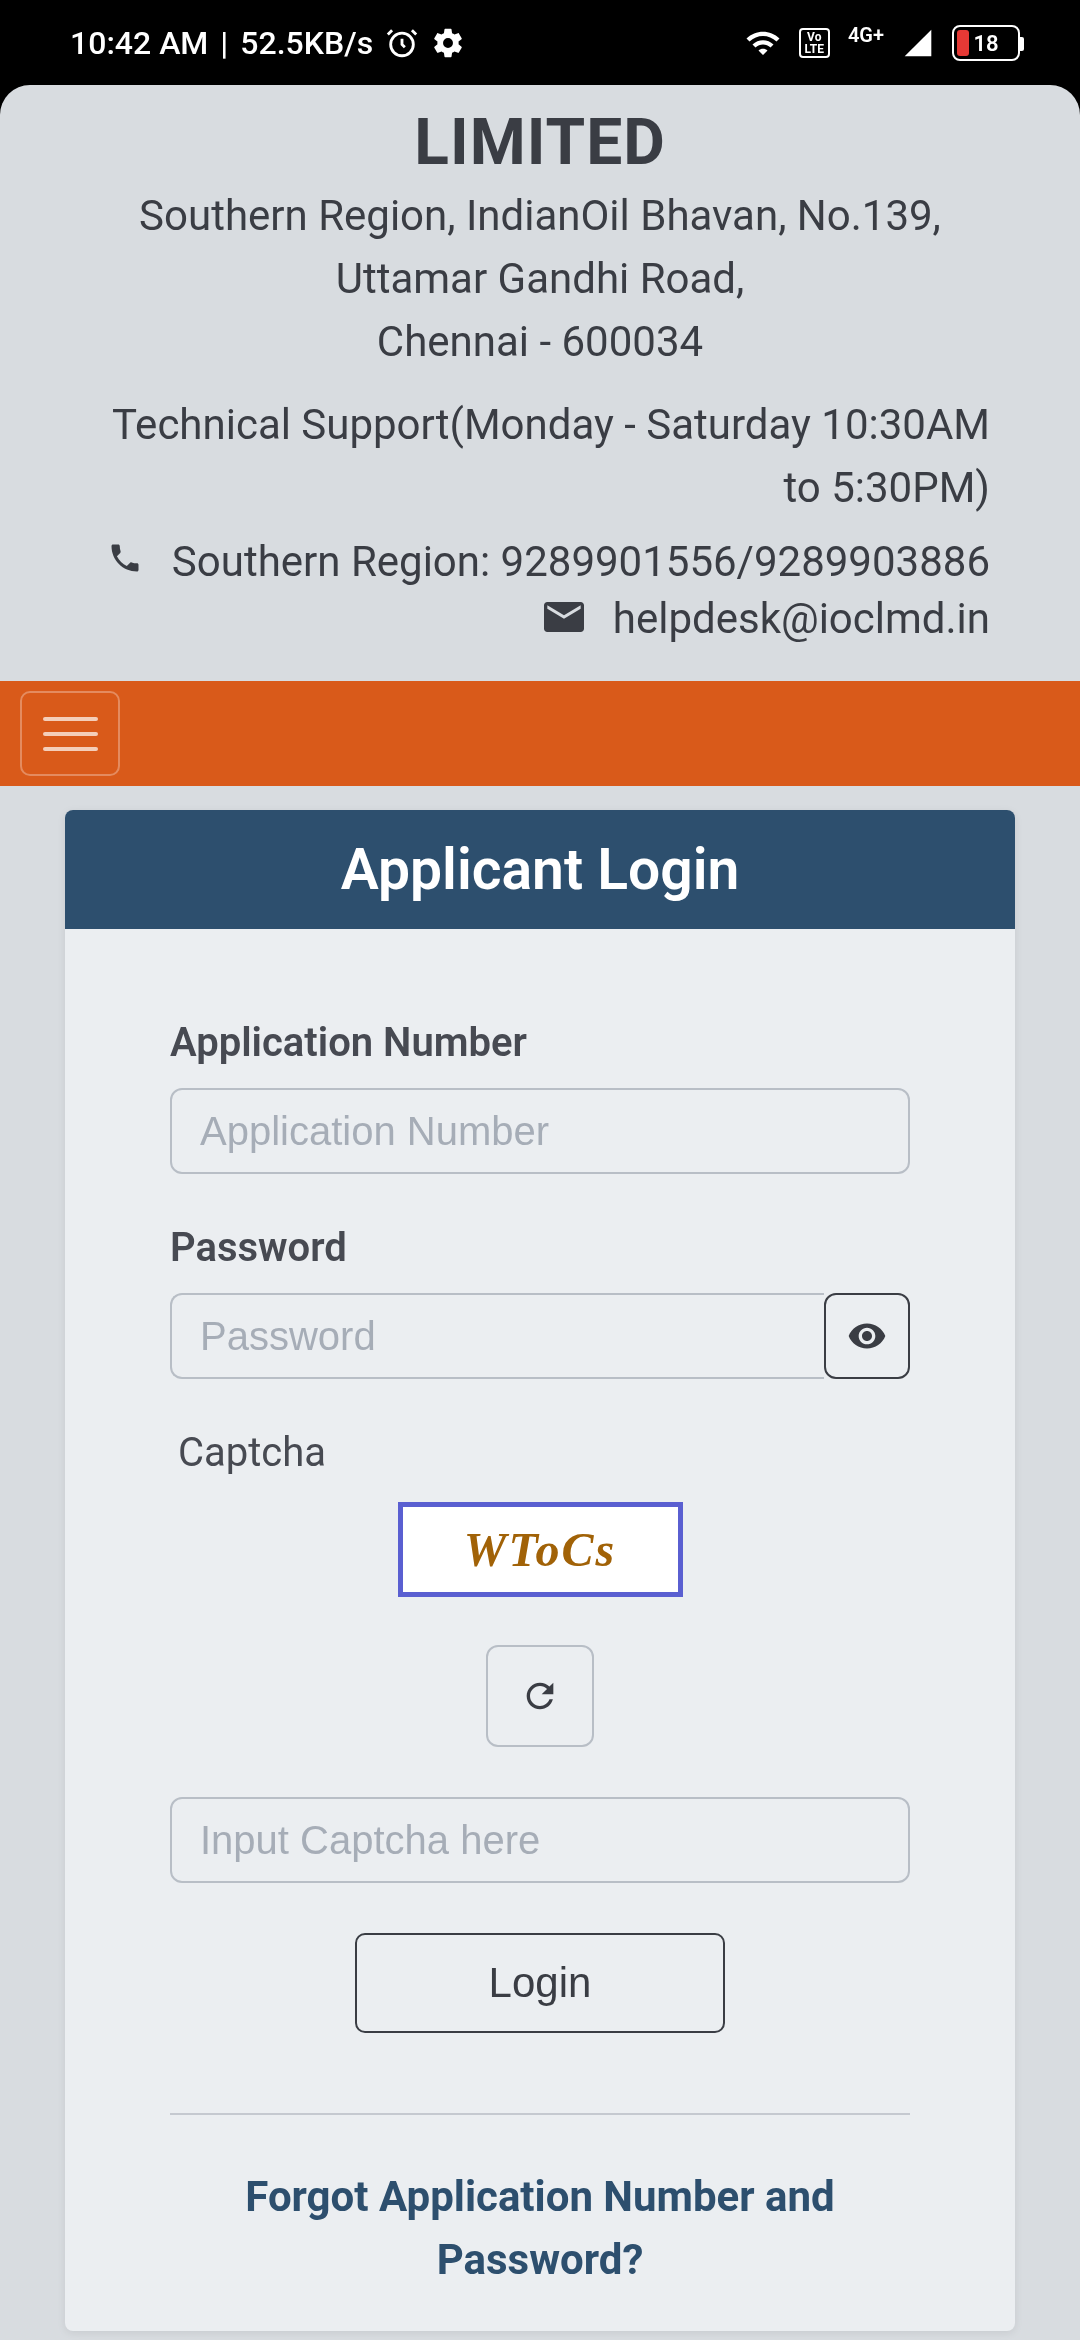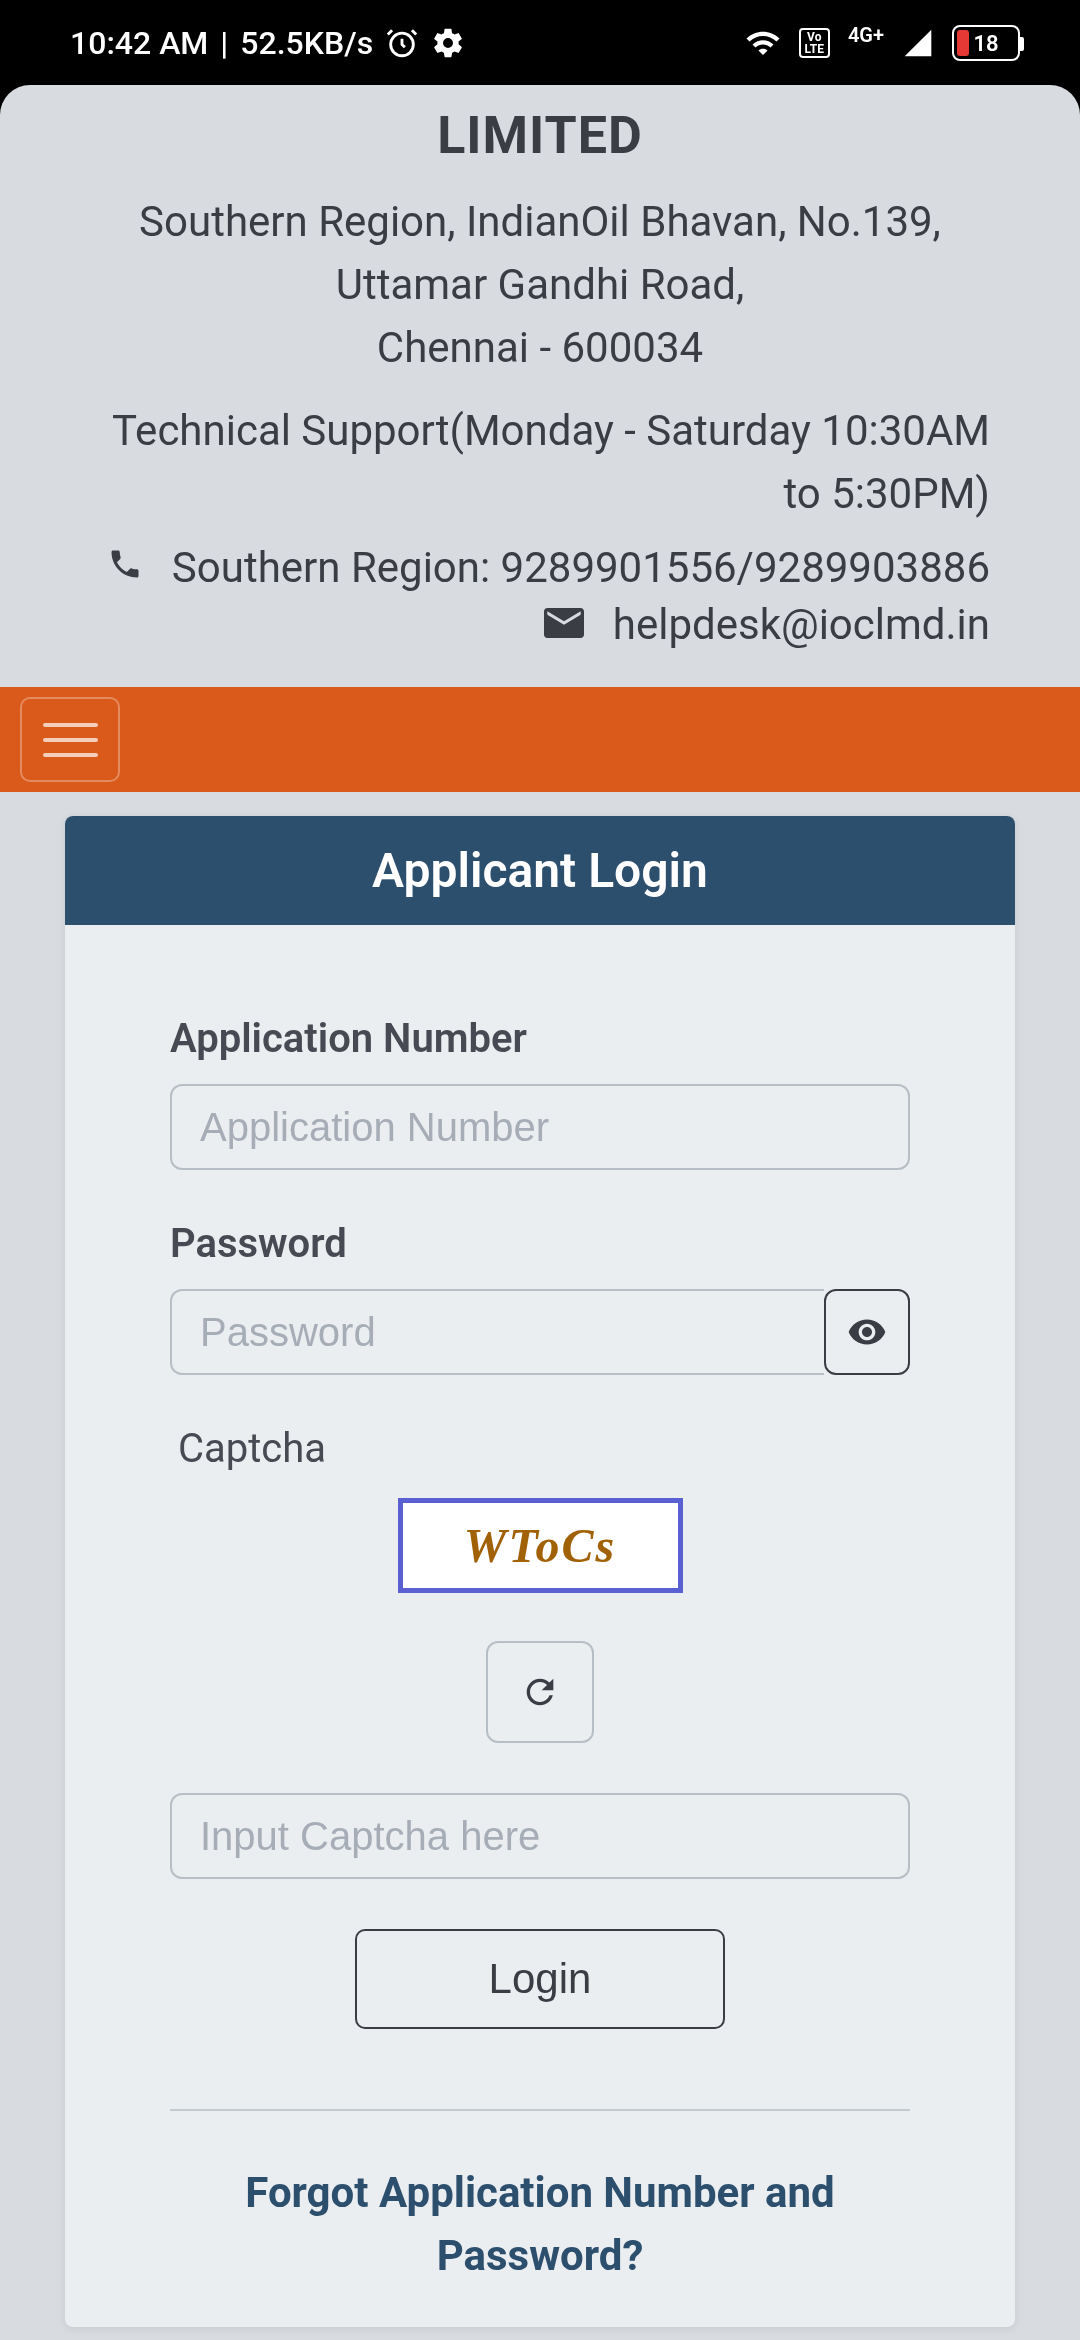--- a/index.html
+++ b/index.html
@@ -74,25 +74,25 @@
       overflow: hidden;
     }
     
     
     .header-info {
       text-align: center;
       padding: 20px 60px 30px;
       color: #3a3d44;
     }
     .header-title {
-      font-size: 52px;
+      font-size: 64px;
       font-weight: 700;
       letter-spacing: 1px;
       color: #3a3d44;
-      margin-bottom: 24px;
+      margin-bottom: 4px;
     }
     .header-subtitle {
       font-size: 42px;
       color: #3a3d44;
       margin-bottom: 8px;
       font-weight: 400;
     }
     .header-address {
       font-size: 42px;
       line-height: 1.5;
@@ -152,21 +152,21 @@
       background: #ebeef1;
       border-radius: 8px;
       overflow: hidden;
       box-shadow: 0 2px 8px rgba(0,0,0,0.08);
     }
     .login-header {
       background: #2d4f6e;
       color: #fff;
       text-align: center;
       padding: 26px 8px;
-      font-size: 48px;
+      font-size: 57px;
       font-weight: 600;
     }
     .login-body {
       padding: 90px 105px 40px;
     }
     .form-group { margin-bottom: 50px; }
     .form-label {
       font-size: 40px;
       font-weight: 600;
       color: #474a52;

